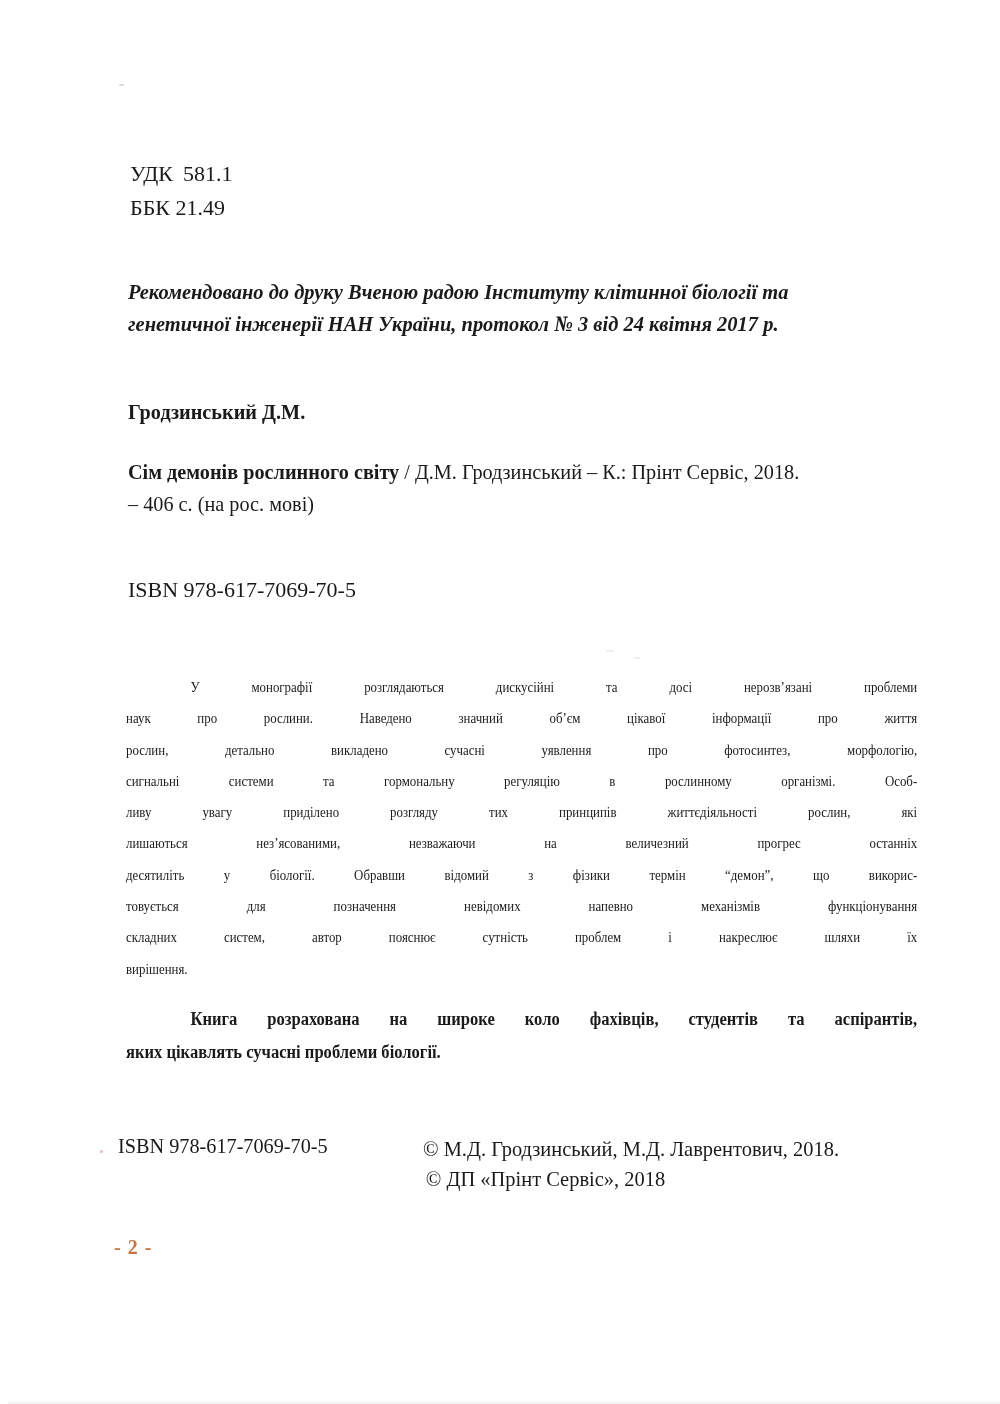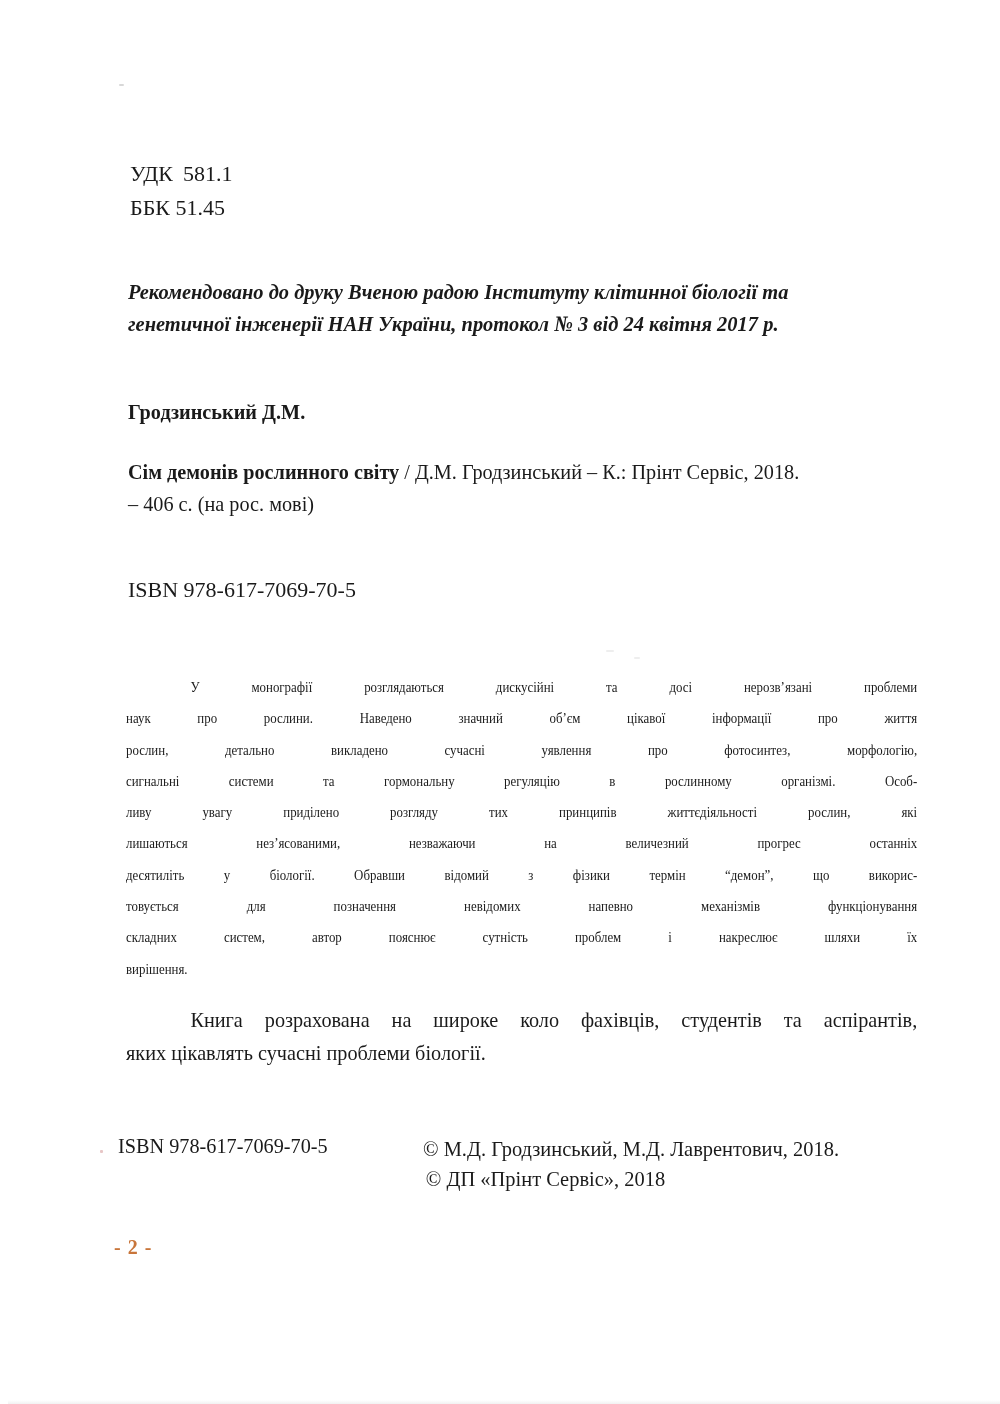--- a/index.html
+++ b/index.html
@@ -92,22 +92,23 @@
       transform: scaleX(0.92);
       transform-origin: left top;
       width: 860px;
     }
     .abstract .line.indent { padding-left: 70px; width: 790px; }
     .abstract .line.last { text-align-last: left; }
 
     .audience {
       left: 118px;
       top: 1003px;
-      font-size: 22px;
+      font-size: 18px;
       line-height: 33px;
+      font-weight: bold;
     }
     .audience .line {
       display: block;
       white-space: nowrap;
       text-align: justify;
       text-align-last: justify;
       transform: scaleX(0.92);
       transform-origin: left top;
       width: 860px;
     }
@@ -165,21 +166,21 @@
 <div class="page">
 
   <div class="speck" style="left:111px;top:84px;width:5px;height:2px;"></div>
   <div class="speck" style="left:598px;top:650px;width:8px;height:2px;background:#eeeeee;"></div>
   <div class="speck" style="left:626px;top:657px;width:6px;height:2px;background:#eeeeee;"></div>
   <div class="speck" style="left:92px;top:1150px;width:3px;height:3px;background:#e7c6c6;"></div>
 
   <div class="abs classif udk">
     <span>УДК</span><span class="sp"></span><span>581.1</span>
   </div>
-  <div class="abs classif bbk">ББК 51.45</div>
+  <div class="abs classif bbk">ББК 21.49</div>
 
   <div class="abs recommend">
     <span class="line">Рекомендовано до друку Вченою радою Інституту клітинної біології та</span>
     <span class="line">генетичної інженерії НАН України, протокол № 3 від 24 квітня 2017 р.</span>
   </div>
 
   <div class="abs author">Гродзинський Д.М.</div>
 
   <div class="abs biblio">
     <span class="line"><span class="title">Сім демонів рослинного світу</span><span> / Д.М. Гродзинський – К.: Прінт Сервіс, 2018.</span></span>

